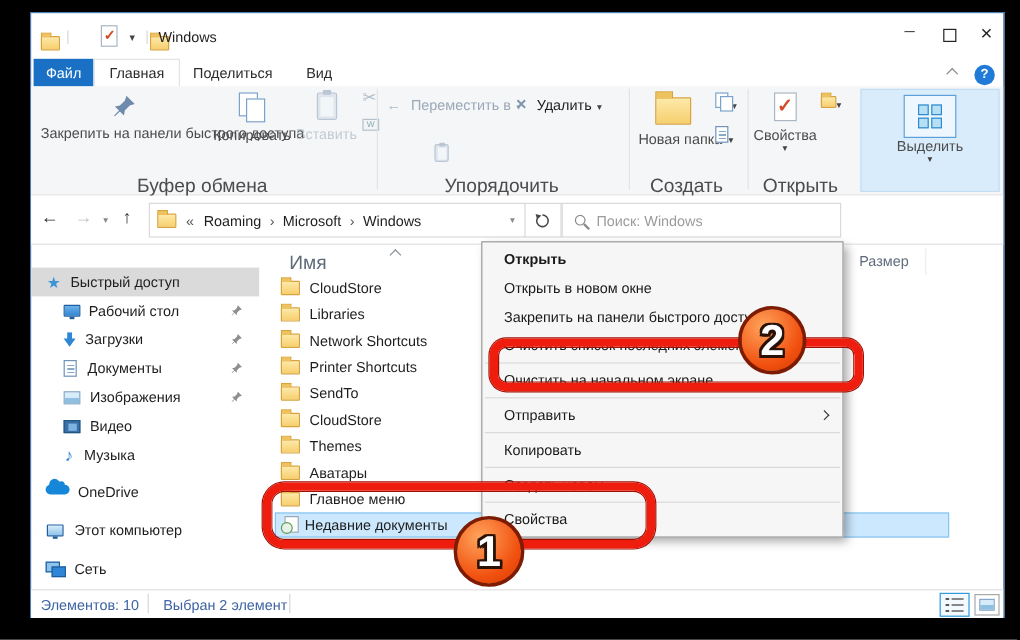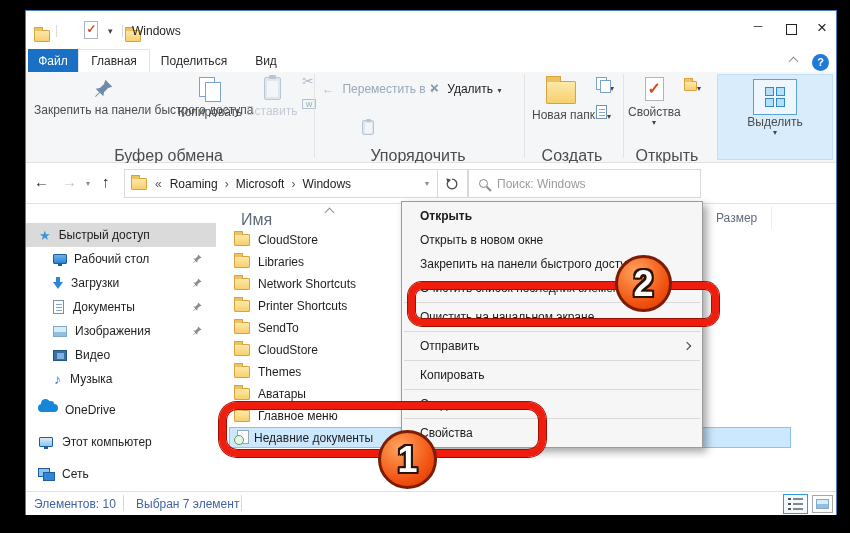--- a/index.html
+++ b/index.html
@@ -368,21 +368,21 @@
       <div class="msep"></div>
       <div class="mi">
           <span>Свойства</span>
         </div>
     </div>
 
     
     <div class="a" style="left:0;top:480px;width:810px;height:24px;border-top:1px solid #e1e1e1;background:#fff"></div>
     <span class="a" style="left:8px;top:486px;font-size:12px;color:#3f64a4">Элементов: 10</span>
     <span class="a" style="left:97px;top:484px;height:16px;border-left:1px solid #d6d6d6"></span>
-    <span class="a" style="left:110px;top:486px;font-size:12px;color:#3f64a4">Выбран 7 элемент</span>
+    <span class="a" style="left:110px;top:486px;font-size:12px;color:#3f64a4">Выбран 2 элемент</span>
     <span class="a" style="left:215px;top:484px;height:16px;border-left:1px solid #d6d6d6"></span>
     <div class="a" style="left:757px;top:483px;width:25px;height:20px;border:1px solid #3399dd;background:#f2f9ff">
       <span class="a" style="left:4px;top:3px;width:3px;height:13px;background:repeating-linear-gradient(180deg,#555 0 2px,transparent 2px 5px)"></span>
       <span class="a" style="left:9px;top:3px;width:10px;height:13px;background:repeating-linear-gradient(180deg,#888 0 2px,transparent 2px 5px)"></span>
     </div>
     <div class="a" style="left:786px;top:484px;width:21px;height:18px;border:1px solid #a8a8a8;display:flex;align-items:center;justify-content:center">
       <span class="pic" style="width:13px;height:10px"></span>
     </div>
   </div>
 

